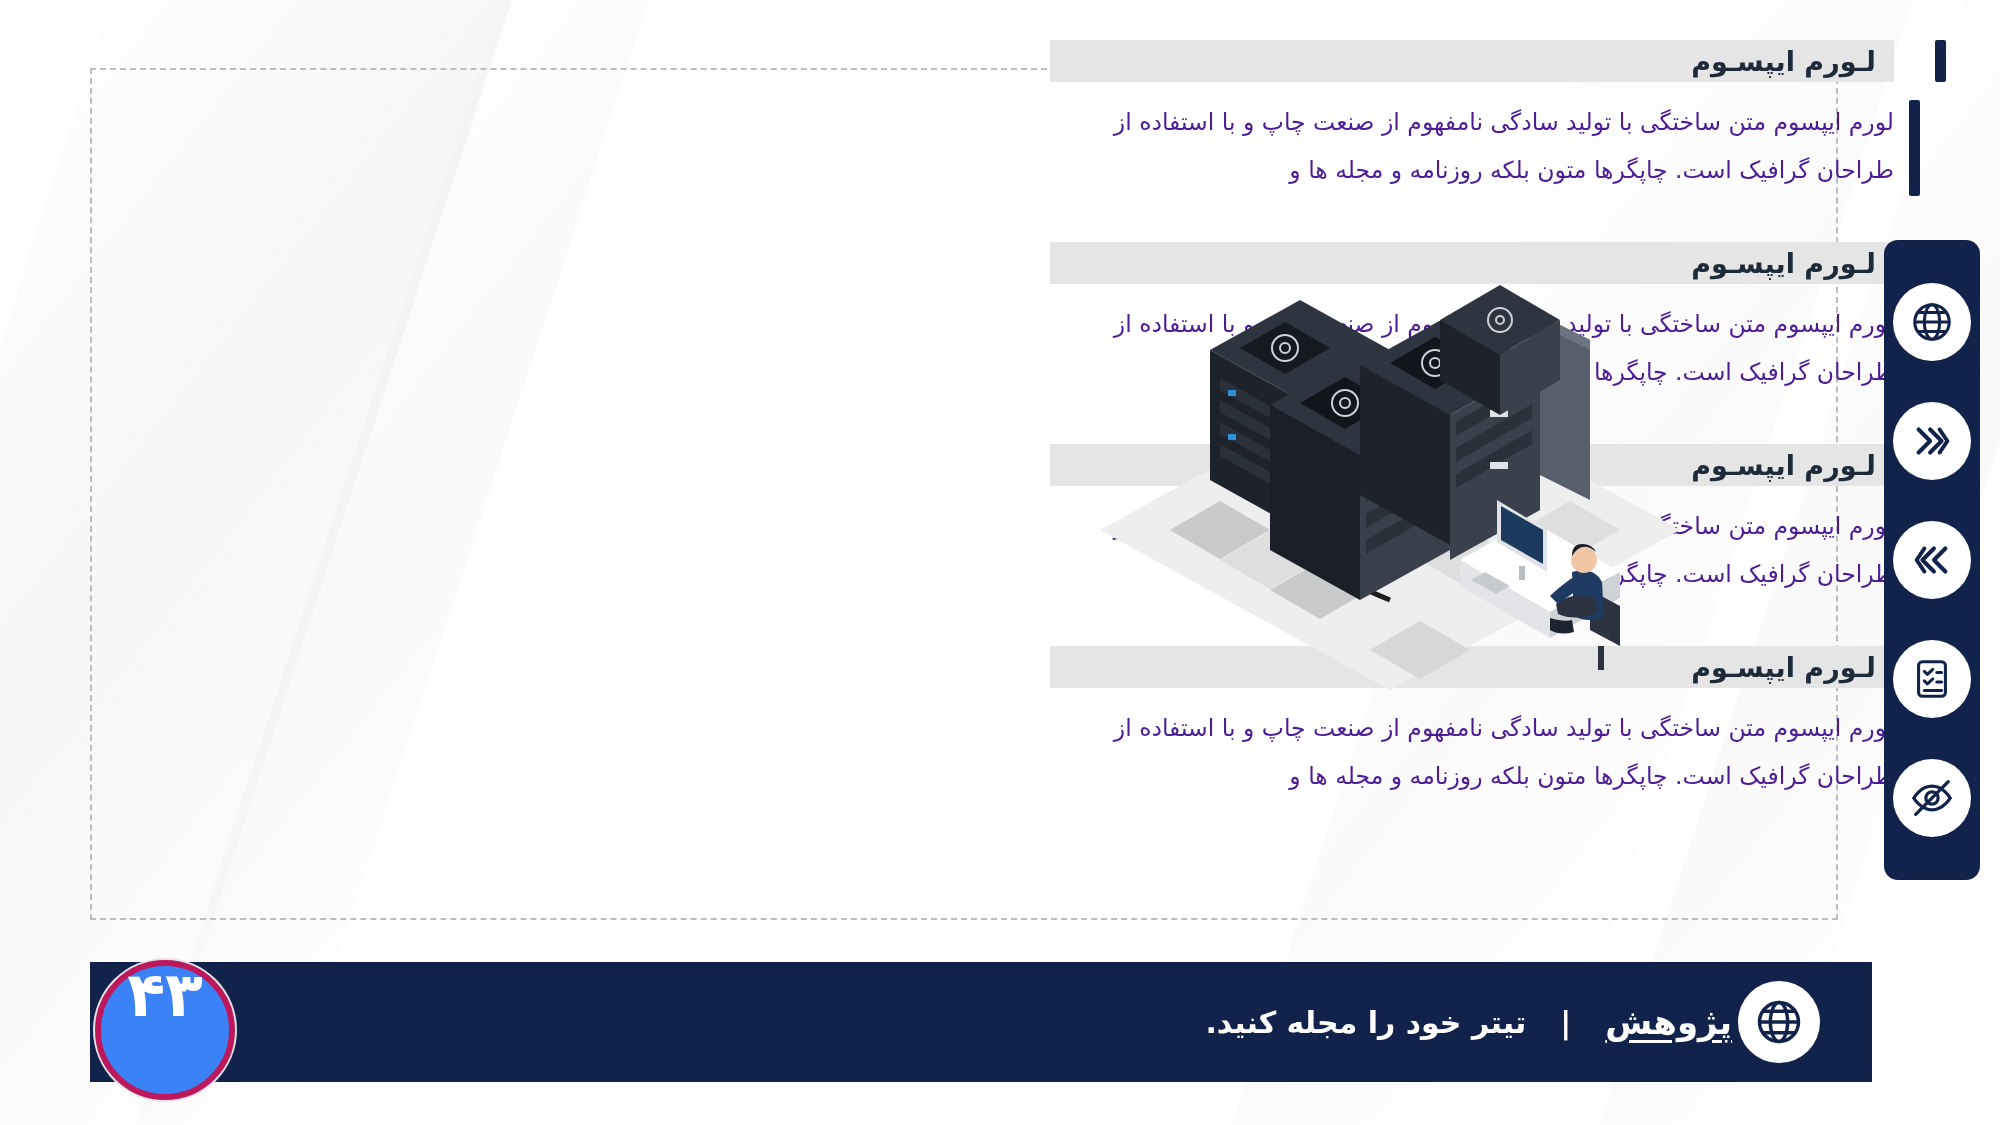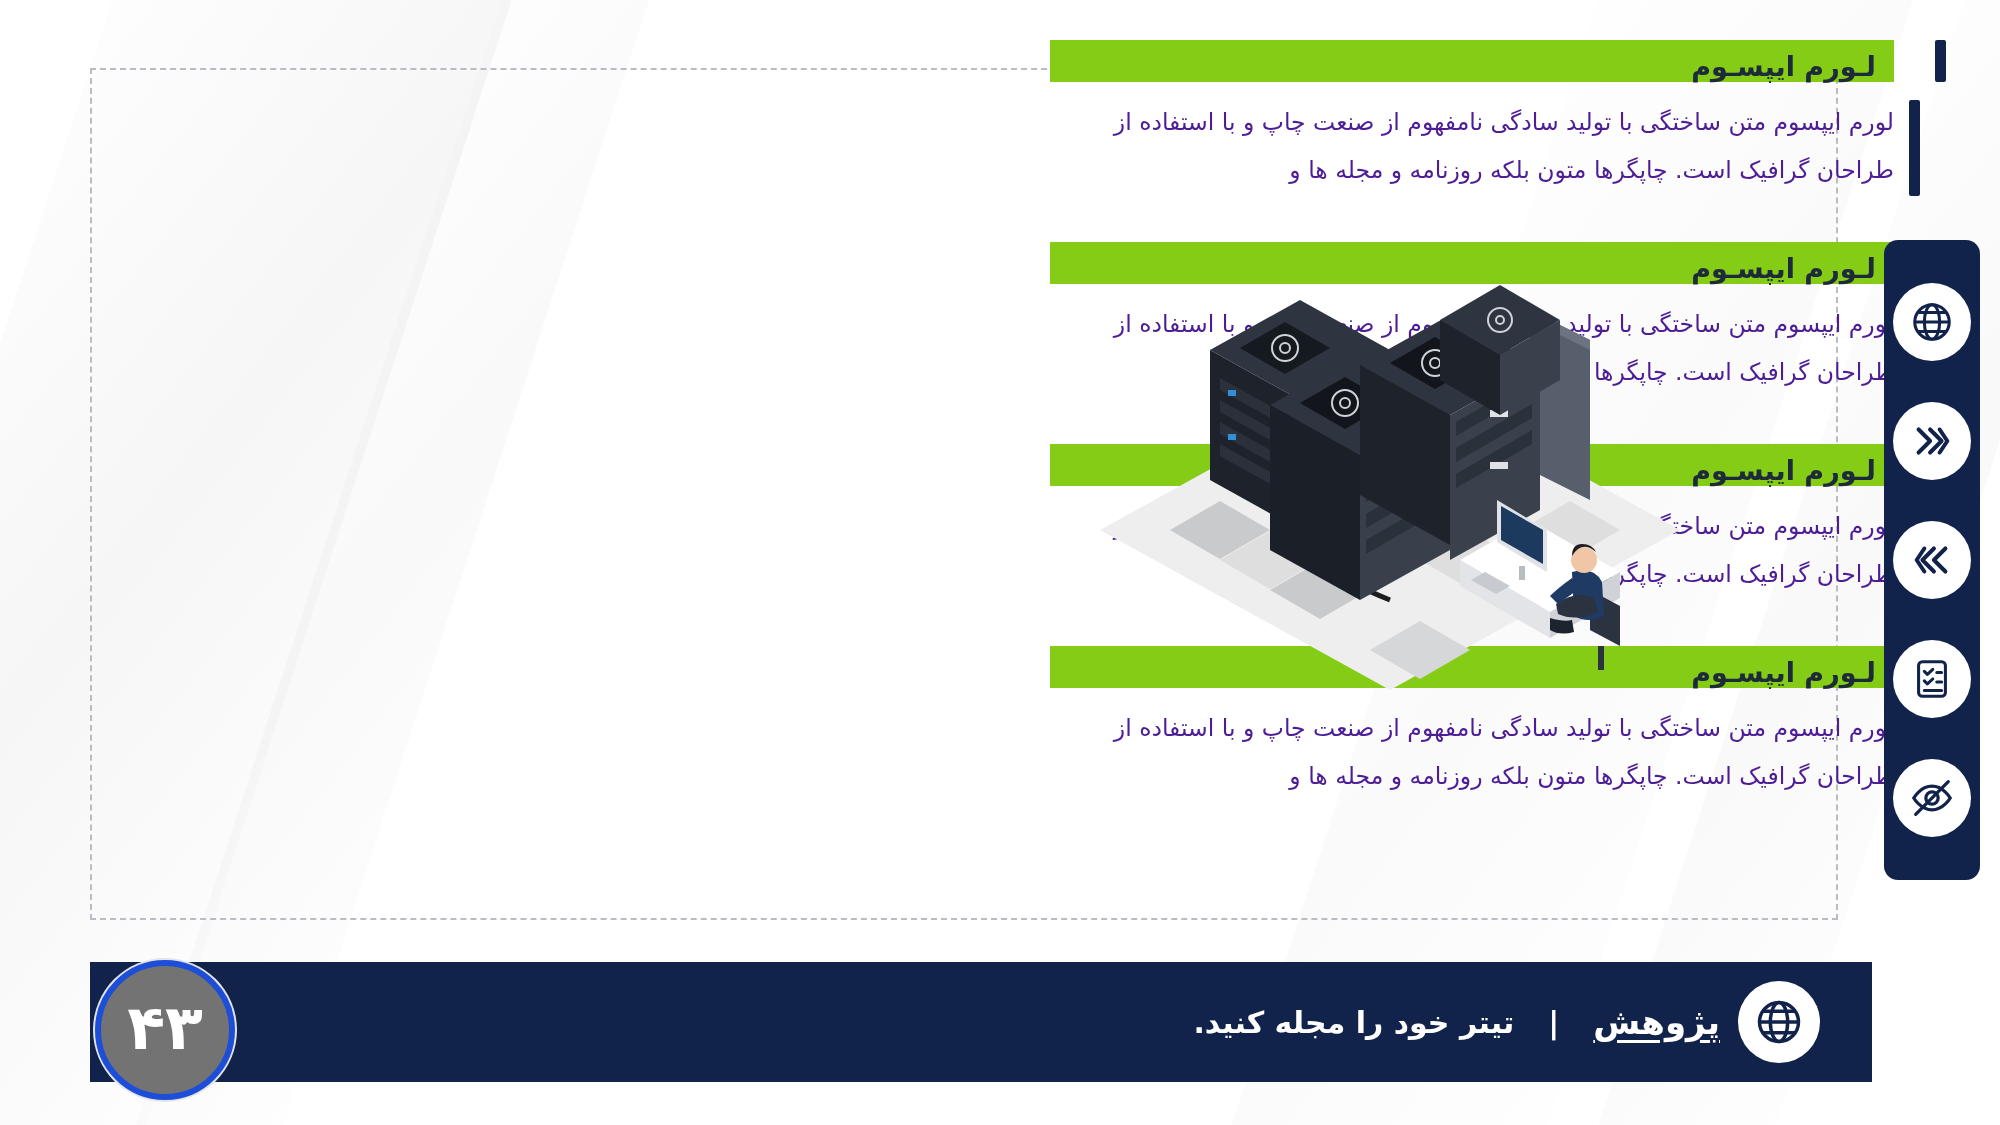--- a/index.html
+++ b/index.html
@@ -47,23 +47,23 @@
   .item {
     position: relative;
     padding-right: 26px;   
     margin-bottom: 48px;
   }
   .item:last-child { margin-bottom: 0; }
 
   .item-title-row {
     position: relative;
     height: 42px;
-    background: #84cc16;
+    background: #e5e5e5;
     display: flex;
-    align-items: flex-end;
+    align-items: center;
     justify-content: flex-start;
     padding-right: 18px;
   }
   .item-title {
     font-size: 27px;
     font-weight: bold;
     color: #1d2a3a;
     letter-spacing: .5px;
     white-space: nowrap;
   }
@@ -137,40 +137,40 @@
     display: flex; align-items: center; justify-content: center;
     color: #12234b;
     margin-left: 0; margin-right: 28px;
     flex: 0 0 auto;
   }
   .globe-badge svg { width: 52px; height: 52px; }
   .brand-word {
     font-size: 34px; font-weight: bold; color: #ffffff;
     text-decoration: underline;
     text-underline-offset: 6px;
-    margin-right: 18px;
+    margin-right: 6px;
   }
   .sep {
     color: #ffffff; font-size: 30px; font-weight: bold;
     margin: 0 34px;
   }
   .bar-title-text {
     font-size: 30px; font-weight: bold; color: #ffffff;
   }
 
   
   .medallion {
     position: absolute;
     left: 95px; top: 960px;
     width: 140px; height: 140px;
     border-radius: 50%;
-    background: #737373;
-    border: 6px solid #1d4ed8;
+    background: #3b82f6;
+    border: 6px solid #be185d;
     box-shadow: 0 0 0 2px #e2e4e8;
-    display: flex; align-items: center; justify-content: center;
+    display: flex; justify-content: center;
   }
   .medallion .num {
     color: #ffffff;
     font-size: 62px;
     font-weight: bold;
     letter-spacing: -2px;
     line-height: 1;
     transform: translateY(-2px);
   }
 </style>

